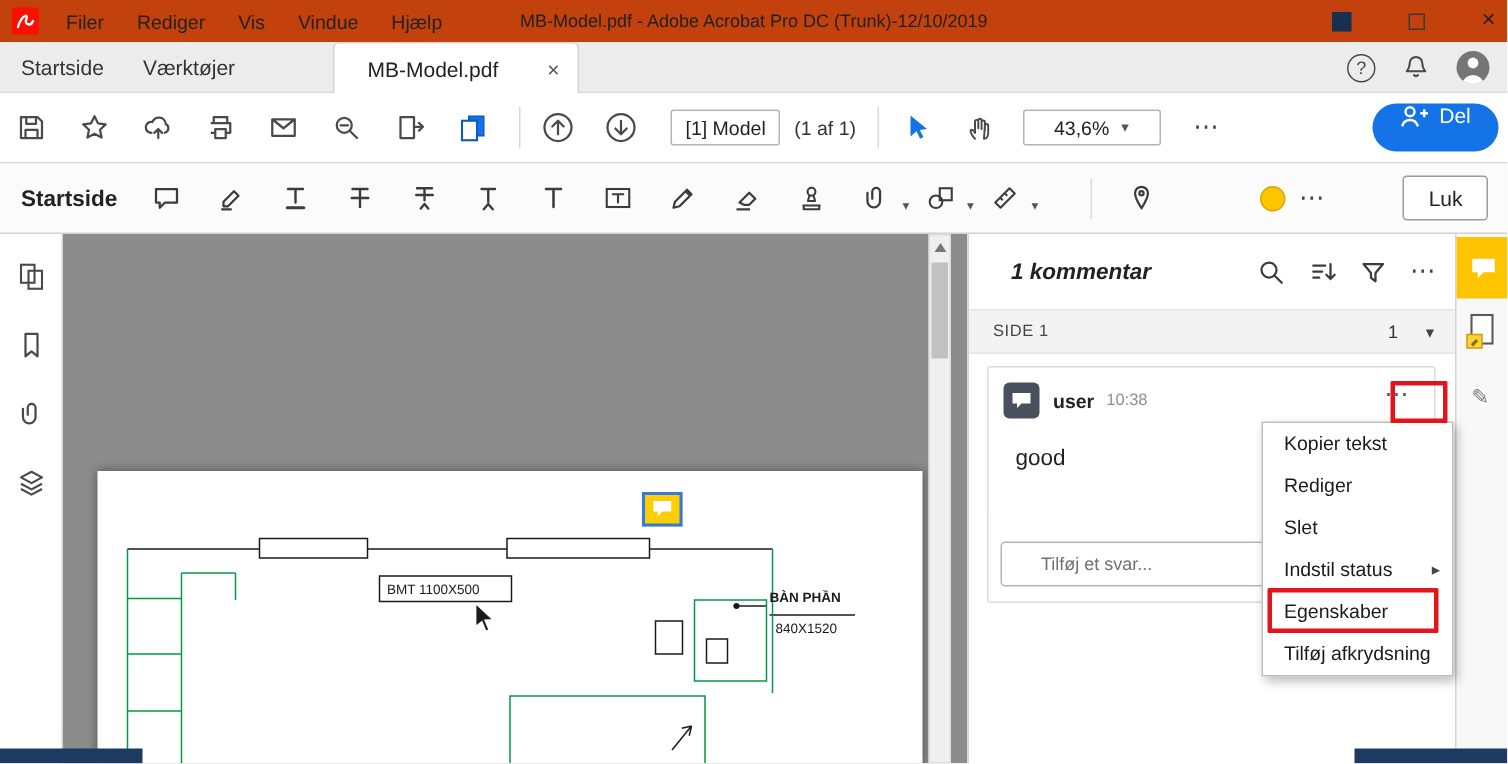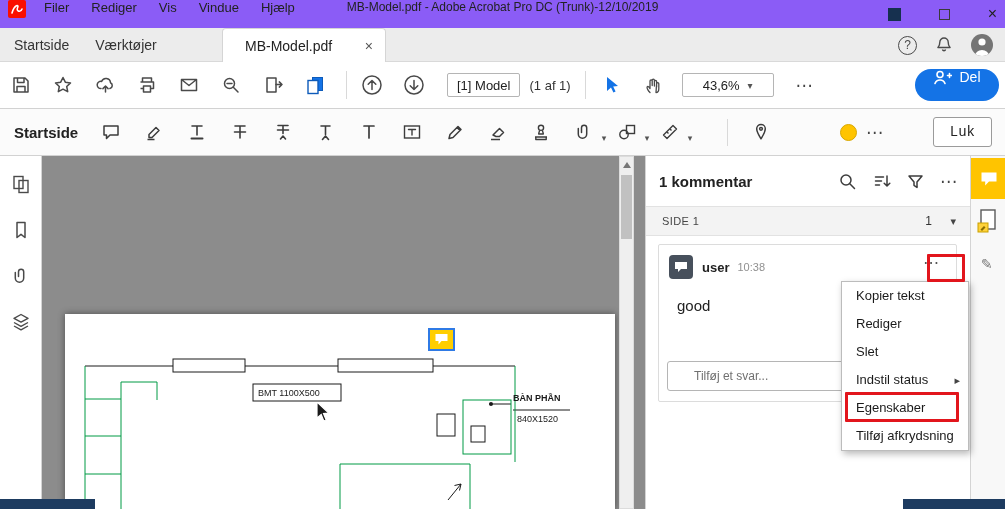--- a/index.html
+++ b/index.html
@@ -1,20 +1,20 @@
 <!DOCTYPE html>
 <html><head>
 <meta charset="utf-8">
 <style>
   * { margin:0; padding:0; box-sizing:border-box; }
   body { font-family:"Liberation Sans","DejaVu Sans",sans-serif; background:#fff; }
   .app { position:relative; width:1005px; height:509px; overflow:hidden; background:#fff; color:#1a1a1a; }
 
   
-  .titlebar { position:absolute; top:0; left:0; width:100%; height:28px; background:#8b5cf6; display:flex; font-size:13px; }
+  .titlebar { position:absolute; top:0; left:0; width:100%; height:28px; background:#c2410c; display:flex; align-items:center; font-size:13px; }
   .app-icon { width:18px; height:18px; margin-left:8px; background:#fa0f00; border-radius:2px; display:flex; align-items:center; justify-content:center; }
   .menus { display:flex; gap:22px; margin-left:18px; color:#222; }
   .menus span { cursor:default; }
   .win-title { position:absolute; left:50%; transform:translateX(-50%); font-size:12px; color:#222; white-space:nowrap; }
   .win-controls { position:absolute; right:8px; top:0; height:28px; display:flex; align-items:center; gap:38px; }
   .minsq { width:13px; height:13px; background:#16304f; }
   .maxsq { width:11px; height:11px; border:1.4px solid #3a3a3a; }
   .closex { font-size:16px; color:#222; line-height:1; }
 
   
@@ -39,38 +39,38 @@
 
   
   .commentbar { position:absolute; top:109px; left:0; width:100%; height:47px; background:#fbfbfb; border-bottom:1px solid #d2d2d2; display:flex; align-items:center; }
   .cb-title { font-size:15px; font-weight:bold; color:#222; margin:0 20px 0 14px; }
   .cbi { width:26px; height:26px; margin-right:17px; display:flex; align-items:center; justify-content:center; color:#3c3c3c; position:relative; }
   .cbi .mini-caret { position:absolute; right:-9px; bottom:2px; font-size:9px; color:#555; }
   .cb-sep { position:absolute; left:727px; top:10px; width:1px; height:27px; background:#d9d9d9; }
   .cb-pin { position:absolute; left:748px; top:10px; }
   .cb-color { position:absolute; left:840px; top:15px; width:17px; height:17px; border-radius:50%; background:#ffc400; border:1px solid #d8a700; }
   .cb-dots { position:absolute; left:866px; top:13px; }
-  .luk-btn { position:absolute; right:13px; top:8px; height:30px; padding:0 16px; background:#fff; border:1px solid #9b9b9b; border-radius:3px; font-size:14px; color:#222; display:flex; align-items:center;font-family:Liberation Mono, monospace; }
+  .luk-btn { position:absolute; right:13px; top:8px; height:30px; padding:0 16px; background:#fff; border:1px solid #9b9b9b; border-radius:3px; font-size:14px; color:#222; display:flex; align-items:center; }
 
   
   .main { position:absolute; top:156px; left:0; width:100%; height:353px; }
   .leftrail { position:absolute; left:0; top:0; width:42px; height:100%; background:#fff; border-right:1px solid #d4d4d4; display:flex; flex-direction:column; align-items:center; padding-top:18px; gap:26px; }
 
   .docarea { position:absolute; left:42px; top:0; width:603px; height:100%; background:#8c8c8c; overflow:hidden; }
   .page { position:absolute; left:23px; top:158px; width:550px; height:195px; background:#fff; box-shadow:0 0 7px rgba(0,0,0,.45); }
   .note-icon { position:absolute; left:386px; top:172px; width:27px; height:23px; background:#ffce00; border:2px solid #2f7ae5; display:flex; align-items:center; justify-content:center; }
   .cursor { position:absolute; left:274px; top:246px; }
   .vscroll { position:absolute; right:11px; top:0; width:15px; height:100%; background:#efefef; border:1px solid #dcdcdc; }
   .vscroll .arr { position:absolute; top:5px; left:3px; width:0; height:0; border-left:4px solid transparent; border-right:4px solid transparent; border-bottom:6px solid #777; }
   .vscroll .thumb { position:absolute; top:18px; left:1px; width:11px; height:64px; background:#c1c1c1; }
 
   
   .panel { position:absolute; left:645px; top:0; width:325px; height:100%; background:#fff; border-left:1px solid #d4d4d4; }
   .panel-header { position:relative; height:50px; display:flex; align-items:center; }
-  .panel-title { font-size:15px; font-weight:bold; color:#222; margin-left:13px; }
+  .panel-title { font-size:15px; font-weight:bold; color:#222; margin-left:28px;font-style:italic; }
   .ph-icons { position:absolute; right:12px; display:flex; align-items:center; gap:15px; color:#3c3c3c; }
   .side-row { position:absolute; left:0; top:50px; width:100%; height:30px; background:#f3f3f3; border-top:1px solid #e2e2e2; border-bottom:1px solid #e2e2e2; display:flex; align-items:center; }
   .side-label { font-size:11px; color:#454545; margin-left:16px; letter-spacing:.4px; }
   .side-count { position:absolute; right:38px; font-size:12px; color:#333; }
   .side-caret { position:absolute; right:14px; font-size:11px; color:#444; }
   .card { position:absolute; left:12px; right:13px; top:88px; height:158px; background:#fff; border:1px solid #dcdcdc; border-radius:2px; }
   .card-head { display:flex; align-items:center; padding:10px 10px 0 10px; }
   .cavatar { width:24px; height:24px; border-radius:4px; background:#47505c; display:flex; align-items:center; justify-content:center; }
   .cauthor { font-size:13px; font-weight:bold; margin-left:9px; color:#222; }
   .ctime { font-size:11px; color:#909090; margin-left:8px; }

